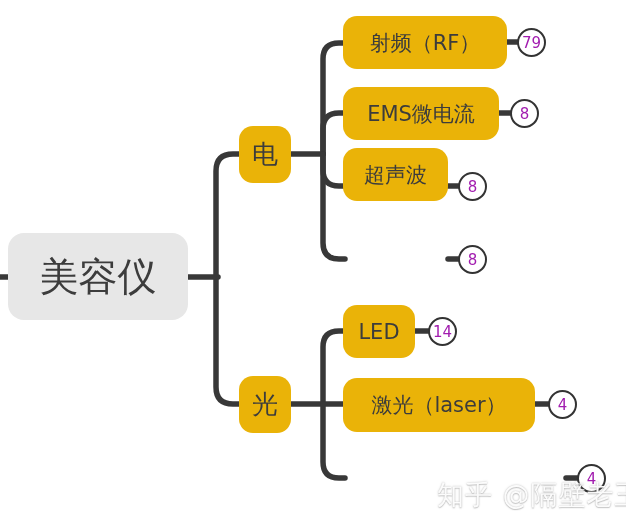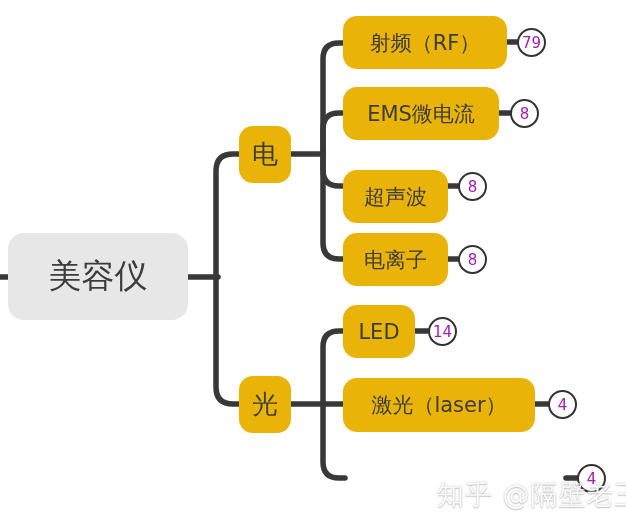--- a/index.html
+++ b/index.html
@@ -6,21 +6,21 @@
   .stage{
     position:relative;width:626px;height:512px;background:#ffffff;overflow:hidden;
     font-family:"DejaVu Sans","Liberation Sans",sans-serif;
   }
   svg.edges{position:absolute;left:0;top:0;z-index:1;}
   .node{
     position:absolute;display:flex;align-items:center;justify-content:center;
     background:#eab308;border-radius:14px;color:#3c3c3c;z-index:2;
     white-space:nowrap;box-sizing:border-box;cursor:default;
   }
-  .node.root{background:#e7e7e7;border-radius:16px;font-size:33px;}
+  .node.root{background:#e7e7e7;border-radius:16px;font-size:39px;}
   .node.branch{font-size:26px;}
   .node.leaf{font-size:21px;}
   .badge{
     position:absolute;box-sizing:border-box;width:29px;height:29px;border-radius:50%;
     background:#ffffff;border:2.5px solid #333333;color:#a21caf;
     display:flex;align-items:center;justify-content:center;
     font-size:15px;z-index:3;
   }
   .watermark{
     position:absolute;z-index:4;font-size:27px;letter-spacing:1px;
@@ -61,22 +61,21 @@
     <path d="M 566 478 H 577"></path>
   </svg>
 
   <div class="node root" style="left:8px;top:233px;width:180px;height:87px;">美容仪</div>
 
   <div class="node branch" style="left:239px;top:126px;width:52px;height:57px;">电</div>
   <div class="node branch" style="left:239px;top:376px;width:52px;height:57px;">光</div>
 
   <div class="node leaf" style="left:343px;top:16px;width:164px;height:53px;">射频（RF）</div>
   <div class="node leaf" style="left:343px;top:87px;width:156px;height:53px;">EMS微电流</div>
-  <div class="node leaf" style="left:343px;top:170px;width:105px;height:53px;">超声波</div>
-  <div class="node leaf" style="left:343px;top:233px;width:105px;height:53px;">电离子</div>
+  <div class="node leaf" style="left:343px;top:148px;width:105px;height:53px;">超声波</div>
 
   <div class="node leaf" style="left:343px;top:305px;width:72px;height:53px;">LED</div>
   <div class="node leaf" style="left:343px;top:378px;width:192px;height:54px;">激光（laser）</div>
 
   <div class="badge" style="left:517px;top:28px;">79</div>
   <div class="badge" style="left:510px;top:99px;">8</div>
   <div class="badge" style="left:458px;top:172px;">8</div>
   <div class="badge" style="left:458px;top:245px;">8</div>
   <div class="badge" style="left:428px;top:317px;">14</div>
   <div class="badge" style="left:548px;top:390px;">4</div>

